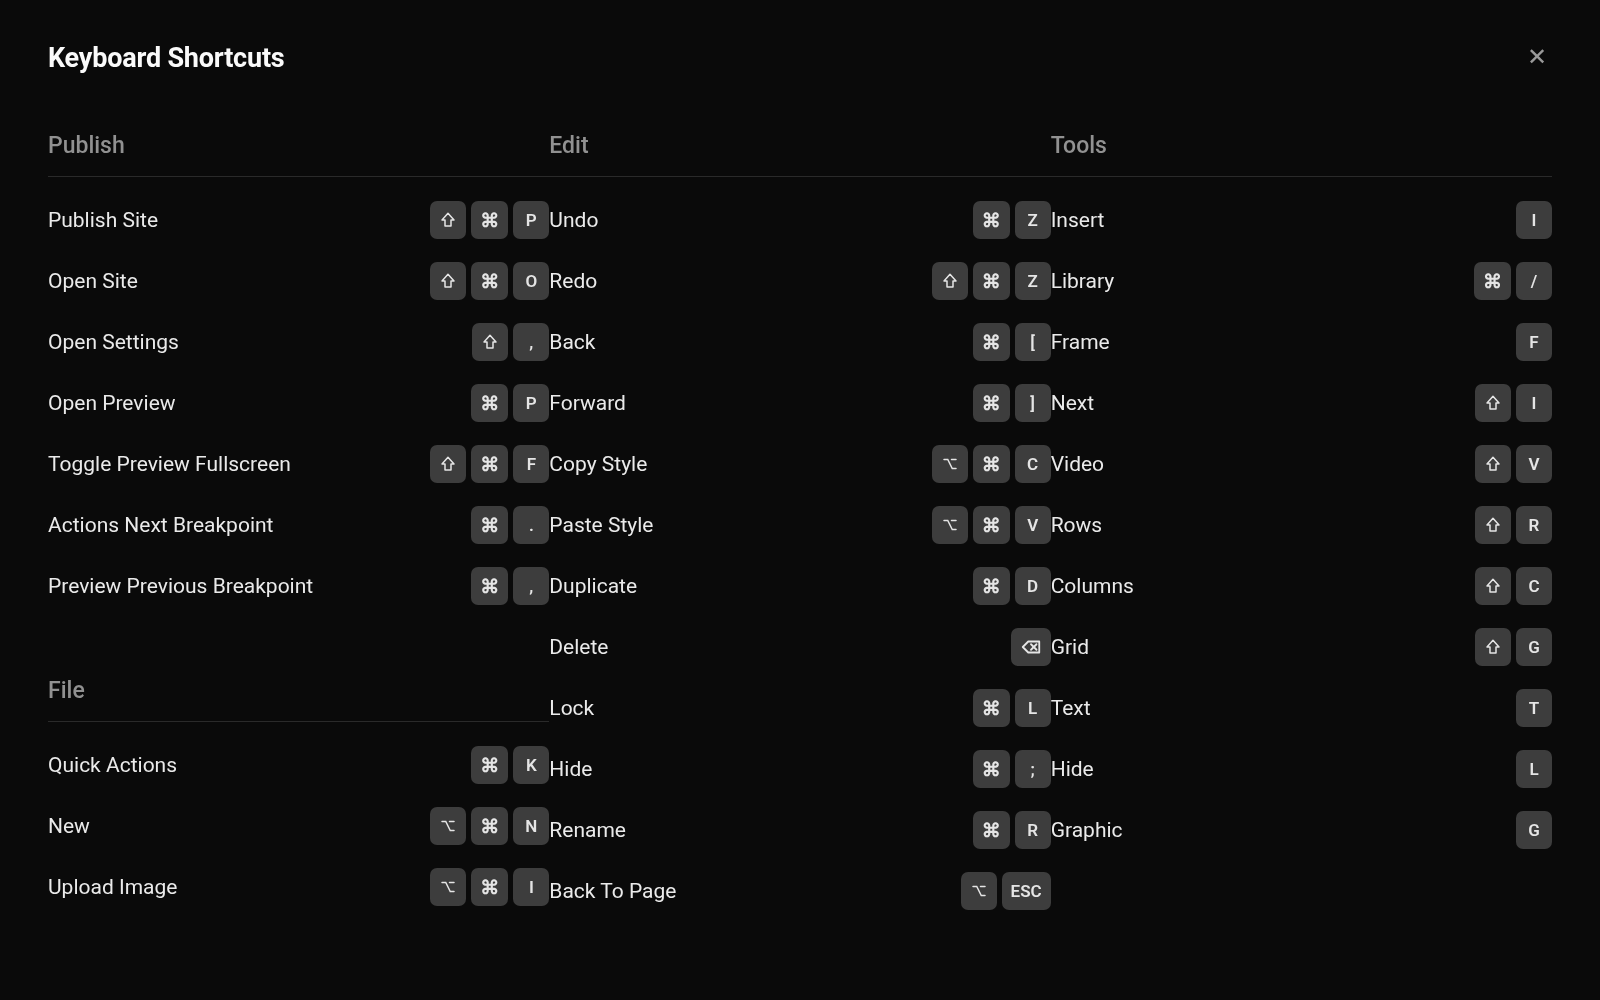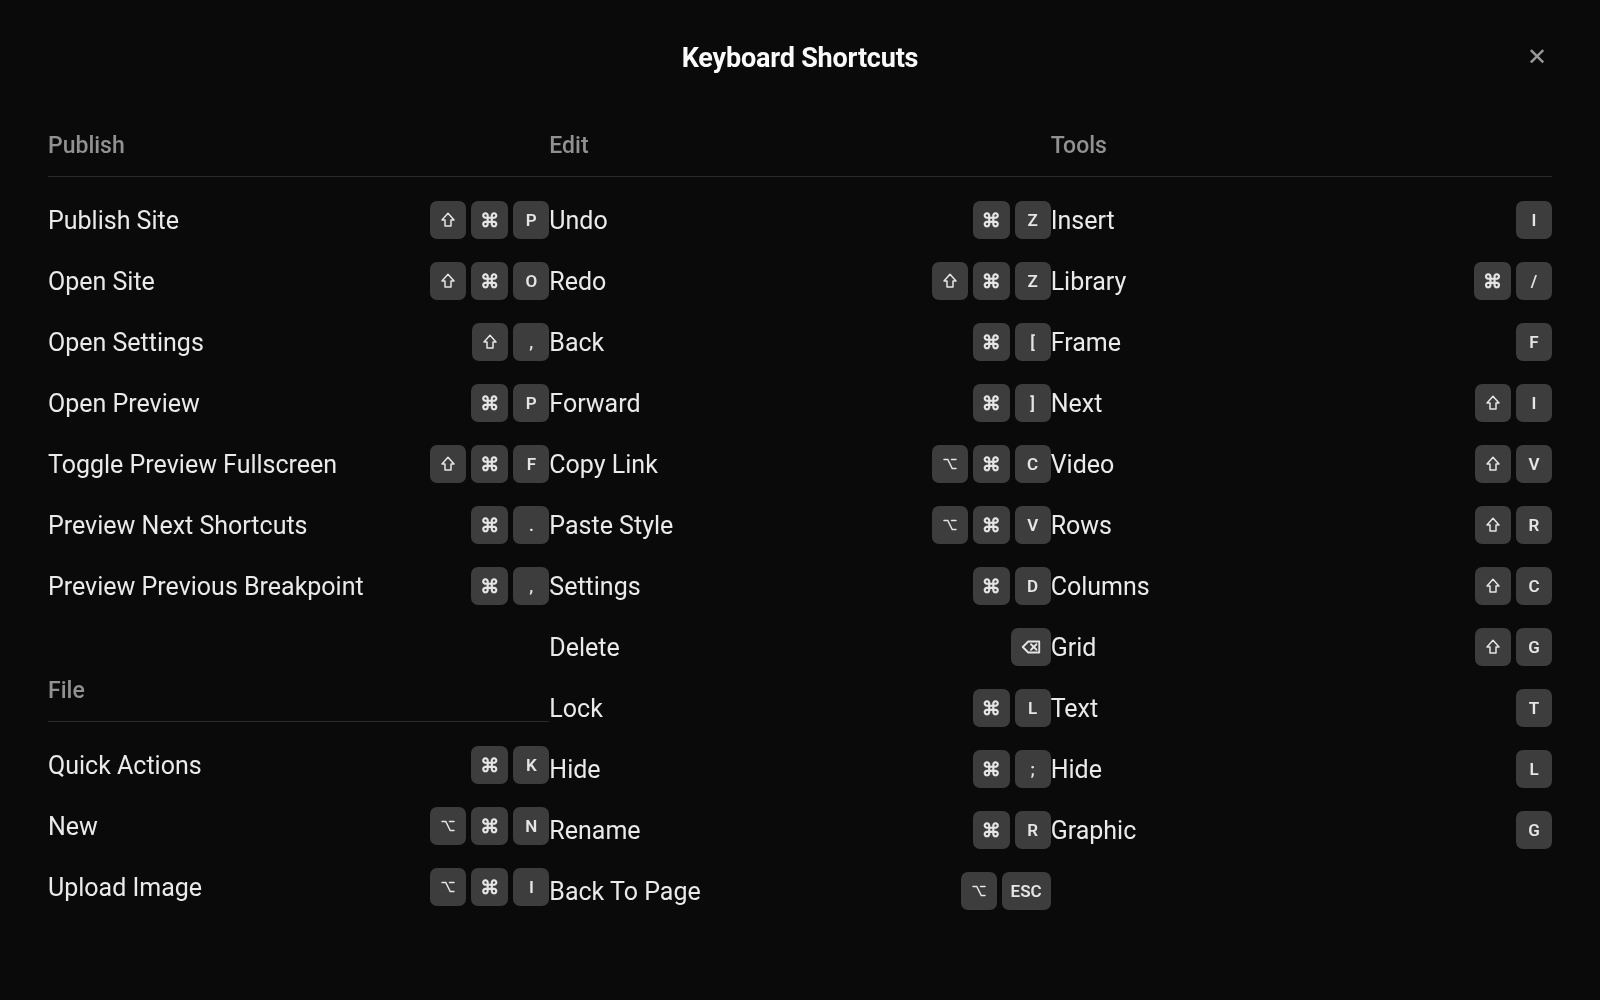--- a/index.html
+++ b/index.html
@@ -13,21 +13,21 @@
       color: #e5e5e5;
       font-family: -apple-system, BlinkMacSystemFont, "Segoe UI", Roboto, Helvetica, Arial, sans-serif;
       width: 1600px;
       height: 1000px;
       overflow: hidden;
       padding: 42px 48px;
     }
 
     .header {
       display: flex;
-      justify-content: center;
+      justify-content: flex-start;
       align-items: center;
       margin-bottom: 58px;
     }
 
     .title {
       font-size: 27px;
       font-weight: 700;
       color: #fafafa;
       letter-spacing: -0.2px;
     }
@@ -78,21 +78,21 @@
     }
 
     .shortcut-row {
       display: flex;
       justify-content: space-between;
       align-items: center;
       min-height: 38px;
     }
 
     .shortcut-label {
-      font-size: 25px;
+      font-size: 21px;
       color: #eaeaea;
       font-weight: 450;
     }
 
     .shortcut-keys {
       display: flex;
       gap: 5px;
     }
 
     .key {
@@ -190,21 +190,21 @@
               <span class="key icon-key">
                 <svg viewBox="0 0 24 24" stroke-width="2" stroke-linejoin="round" stroke-linecap="round">
                   <path d="M12 3 L20 12 L16 12 L16 20 L8 20 L8 12 L4 12 Z"></path>
                 </svg>
               </span>
               <span class="key icon-key">⌘</span>
               <span class="key">F</span>
             </div>
           </div>
           <div class="shortcut-row">
-            <div class="shortcut-label">Preview Next Shortcuts</div>
+            <div class="shortcut-label">Actions Next Breakpoint</div>
             <div class="shortcut-keys">
               <span class="key icon-key">⌘</span>
               <span class="key">.</span>
             </div>
           </div>
           <div class="shortcut-row">
             <div class="shortcut-label">Preview Previous Breakpoint</div>
             <div class="shortcut-keys">
               <span class="key icon-key">⌘</span>
               <span class="key">,</span>
@@ -282,21 +282,21 @@
             </div>
           </div>
           <div class="shortcut-row">
             <div class="shortcut-label">Forward</div>
             <div class="shortcut-keys">
               <span class="key icon-key">⌘</span>
               <span class="key">]</span>
             </div>
           </div>
           <div class="shortcut-row">
-            <div class="shortcut-label">Copy Link</div>
+            <div class="shortcut-label">Copy Style</div>
             <div class="shortcut-keys">
               <span class="key icon-key">
                 <svg viewBox="0 0 24 24" stroke-width="2" stroke-linecap="round">
                   <path d="M4 6 L9 6 L15 18 L20 18"></path>
                   <path d="M14 6 L20 6"></path>
                 </svg>
               </span>
               <span class="key icon-key">⌘</span>
               <span class="key">C</span>
             </div>
@@ -308,21 +308,21 @@
                 <svg viewBox="0 0 24 24" stroke-width="2" stroke-linecap="round">
                   <path d="M4 6 L9 6 L15 18 L20 18"></path>
                   <path d="M14 6 L20 6"></path>
                 </svg>
               </span>
               <span class="key icon-key">⌘</span>
               <span class="key">V</span>
             </div>
           </div>
           <div class="shortcut-row">
-            <div class="shortcut-label">Settings</div>
+            <div class="shortcut-label">Duplicate</div>
             <div class="shortcut-keys">
               <span class="key icon-key">⌘</span>
               <span class="key">D</span>
             </div>
           </div>
           <div class="shortcut-row">
             <div class="shortcut-label">Delete</div>
             <div class="shortcut-keys">
               <span class="key icon-key">
                 <svg class="backspace-svg" viewBox="0 0 24 24" stroke-width="2" stroke-linejoin="round" stroke-linecap="round">

